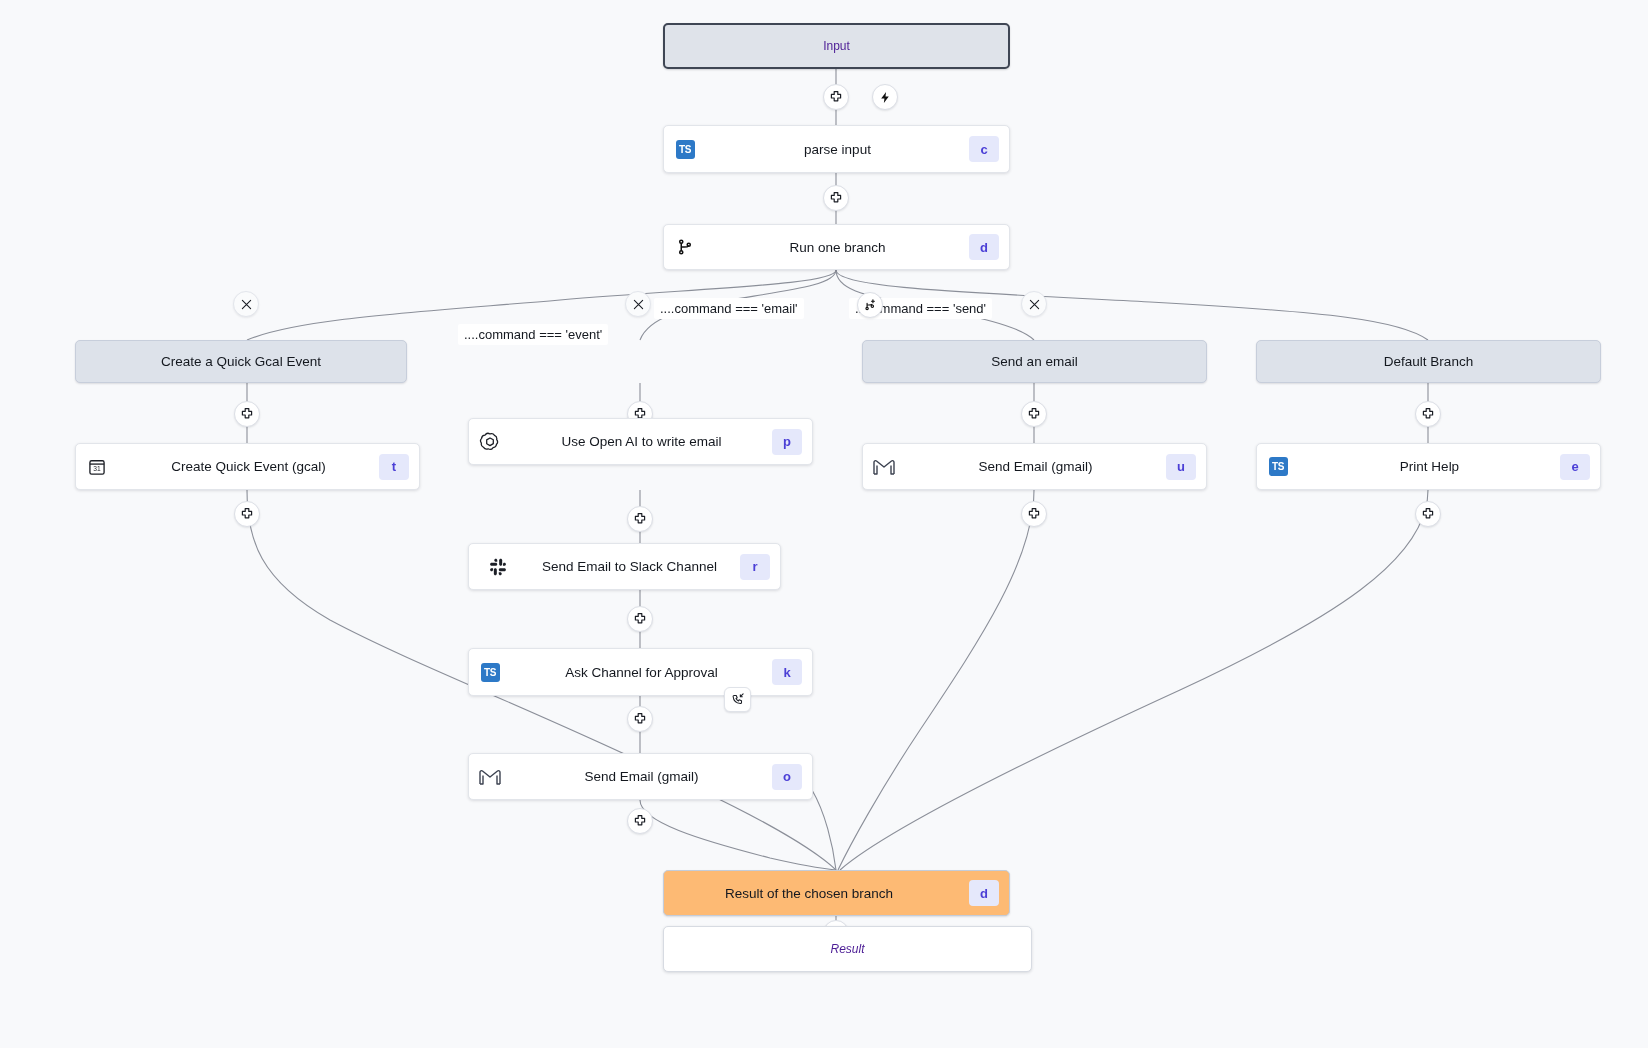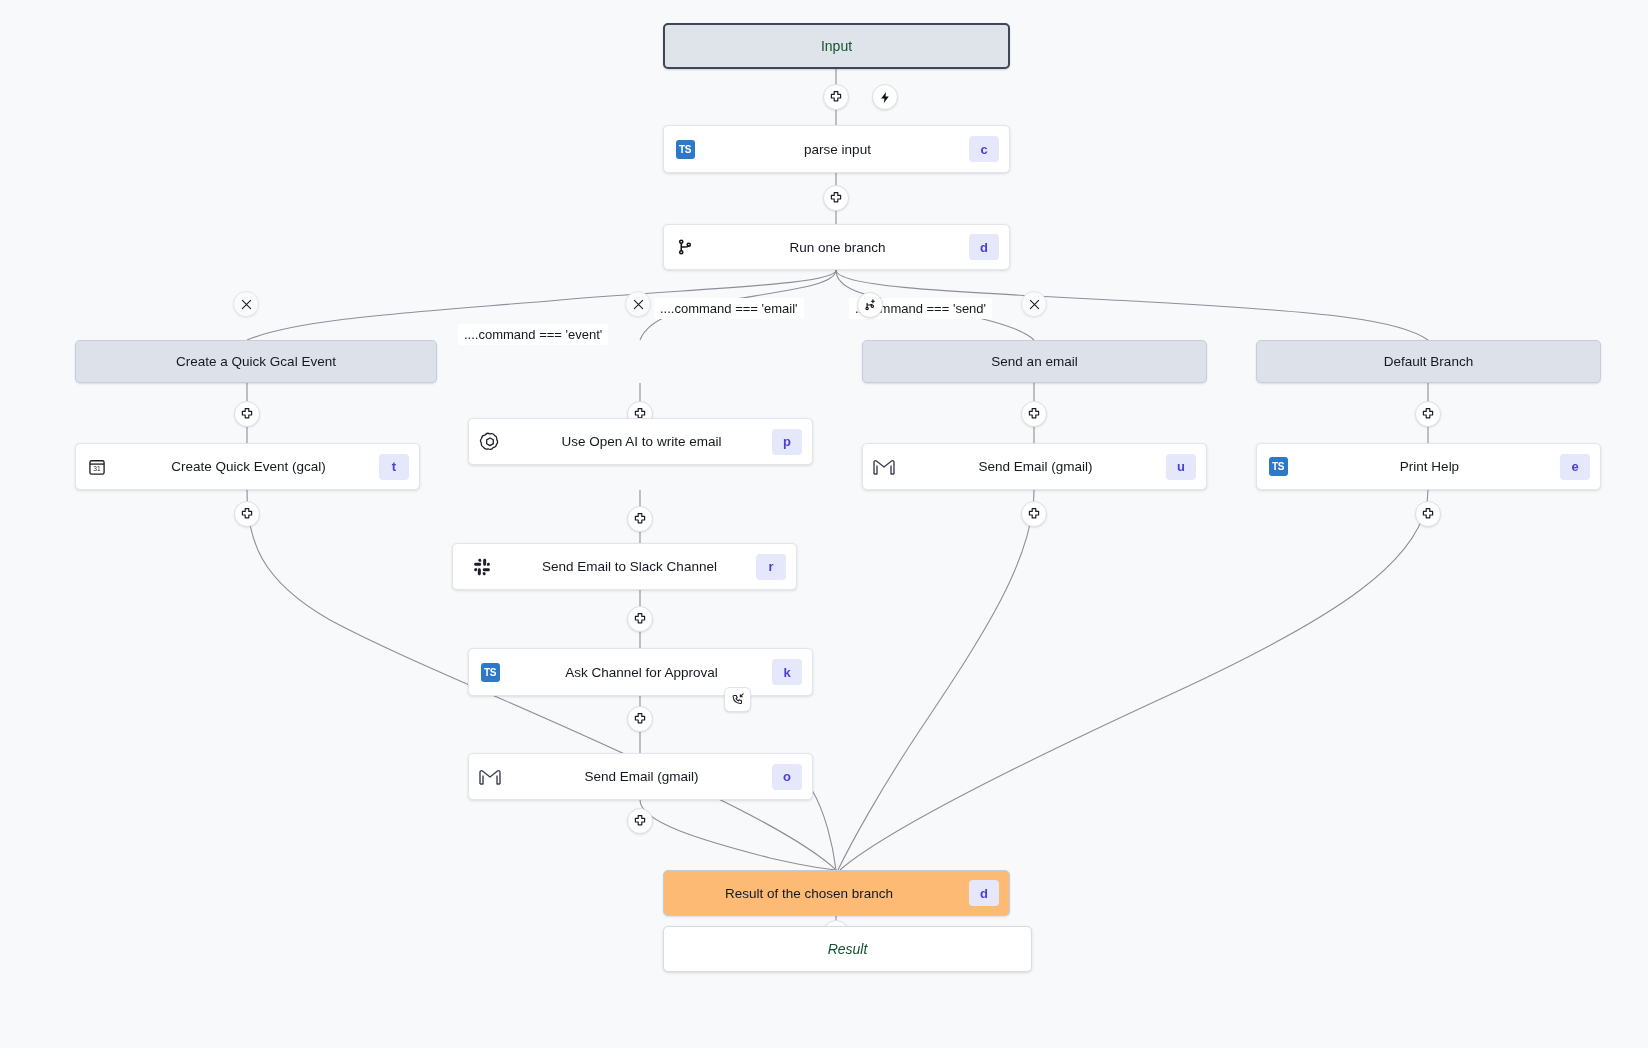--- a/index.html
+++ b/index.html
@@ -21,21 +21,21 @@
     background: #dfe3ea;
     border: 2px solid #3f4654;
     justify-content: center;
     box-shadow: 0 1px 2px rgba(20,25,40,.18);
   }
   .node-endpoint.plain {
     background: #ffffff;
     border: 1px solid #d7dbe2;
     box-shadow: 0 1px 3px rgba(20,25,40,.14);
   }
-  .node-endpoint .lbl { font-size: 14px; color: #14532d; }
+  .node-endpoint .lbl { font-size: 12px; color: #4c1d95; }
 
   
   .node-branch {
     background: #dde2ea;
     border: 1px solid #c7cedb;
     justify-content: center;
     box-shadow: 0 1px 2px rgba(20,25,40,.13);
   }
   .node-branch .lbl { font-size: 13.5px; color: #14181f; }
 
@@ -211,21 +211,21 @@
         <path d="M17 3v5M14.5 5.5h5"></path>
     </svg>
   </div>
 
   <div class="xbtn" style="left:1021px; top:291px;">
     <svg width="11" height="11" viewBox="0 0 12 12">
         <path d="M1.5 1.5l9 9M10.5 1.5l-9 9" stroke="#1c1f26" stroke-width="1.2" stroke-linecap="round"></path>
       </svg>
   </div>
 
-  <div class="node node-branch" style="left:75px; top:340px; width:362px; height:43px;">
+  <div class="node node-branch" style="left:75px; top:340px; width:332px; height:43px;">
     <span class="lbl">Create a Quick Gcal Event</span>
   </div>
   <div class="node node-branch" style="left:1256px; top:340px; width:345px; height:43px;">
     <span class="lbl">Default Branch</span>
   </div>
   <div class="node node-branch" style="left:862px; top:340px; width:345px; height:43px;">
     <span class="lbl">Send an email</span>
   </div>
 
   <div class="handle" style="left:234px; top:401px;">
@@ -305,21 +305,21 @@
     <svg width="14" height="14" viewBox="0 0 14 14">
         <path d="M5.2 1.6h3.6v2.8h2.8v3.6h-2.8v2.8H5.2V8H2.4V4.4h2.8z" fill="none" stroke="#1c1f26" stroke-width="1.2" stroke-linejoin="round"></path>
       </svg>
   </div>
   <div class="handle" style="left:1415px; top:501px;">
     <svg width="14" height="14" viewBox="0 0 14 14">
         <path d="M5.2 1.6h3.6v2.8h2.8v3.6h-2.8v2.8H5.2V8H2.4V4.4h2.8z" fill="none" stroke="#1c1f26" stroke-width="1.2" stroke-linejoin="round"></path>
       </svg>
   </div>
 
-  <div class="node node-step" style="left:452px; top:543px; width:345px; height:47px;padding-left:8px;">
+  <div class="node node-step" style="left:468px; top:543px; width:313px; height:47px;padding-left:8px;">
     <span class="icon-slot">
       <svg width="20" height="20" viewBox="0 0 24 24" fill="#1c1f26">
         <path d="M9.3 2.2c-1 0-1.8.8-1.8 1.8s.8 1.8 1.8 1.8h1.8V4c0-1-.8-1.8-1.8-1.8z"></path>
         <path d="M9.3 7h-5c-1 0-1.8.8-1.8 1.8s.8 1.8 1.8 1.8h5c1 0 1.8-.8 1.8-1.8S10.3 7 9.3 7z"></path>
         <path d="M21.5 8.8c0-1-.8-1.8-1.8-1.8s-1.8.8-1.8 1.8v1.8h1.8c1 0 1.8-.8 1.8-1.8z"></path>
         <path d="M17 8.8v-5c0-1-.8-1.8-1.8-1.8s-1.8.8-1.8 1.8v5c0 1 .8 1.8 1.8 1.8S17 9.8 17 8.8z"></path>
         <path d="M14.7 21.8c1 0 1.8-.8 1.8-1.8s-.8-1.8-1.8-1.8h-1.8V20c0 1 .8 1.8 1.8 1.8z"></path>
         <path d="M14.7 17h5c1 0 1.8-.8 1.8-1.8s-.8-1.8-1.8-1.8h-5c-1 0-1.8.8-1.8 1.8s.8 1.8 1.8 1.8z"></path>
         <path d="M2.5 15.2c0 1 .8 1.8 1.8 1.8s1.8-.8 1.8-1.8v-1.8H4.3c-1 0-1.8.8-1.8 1.8z"></path>
         <path d="M7 15.2v5c0 1 .8 1.8 1.8 1.8s1.8-.8 1.8-1.8v-5c0-1-.8-1.8-1.8-1.8S7 14.2 7 15.2z"></path>

